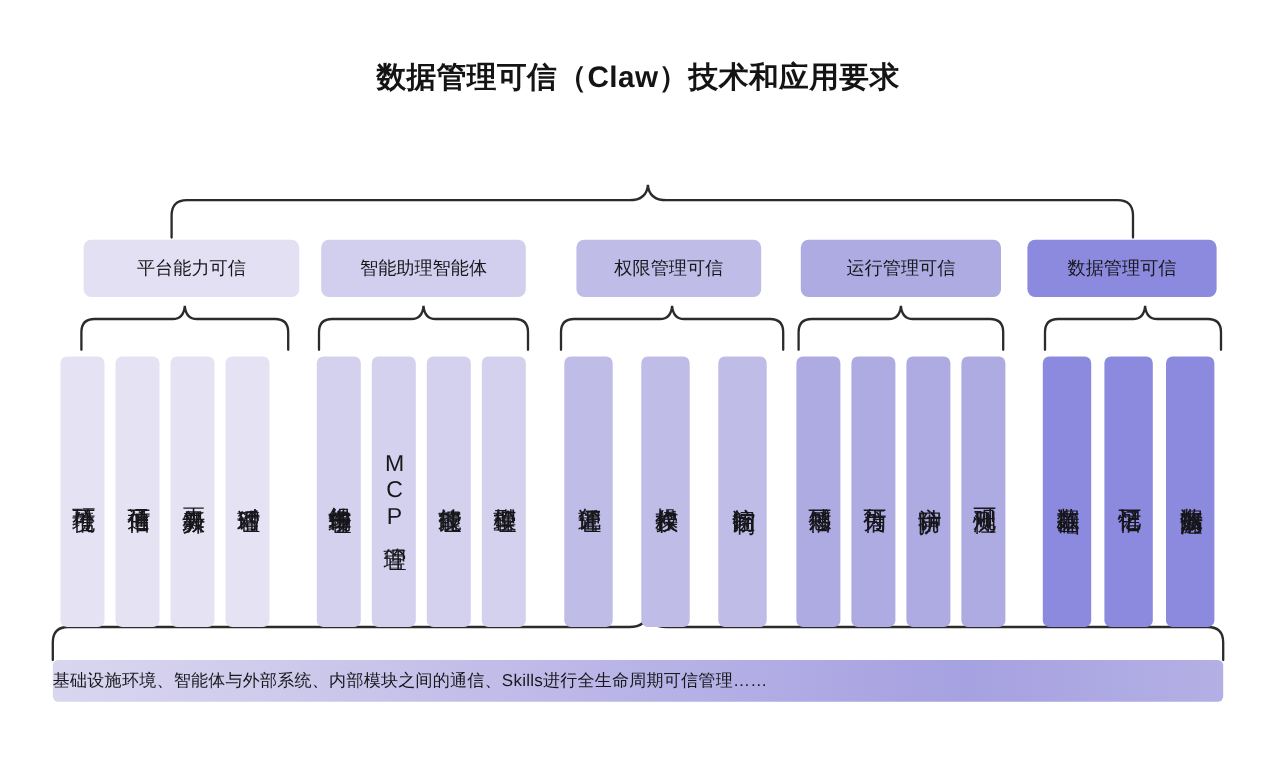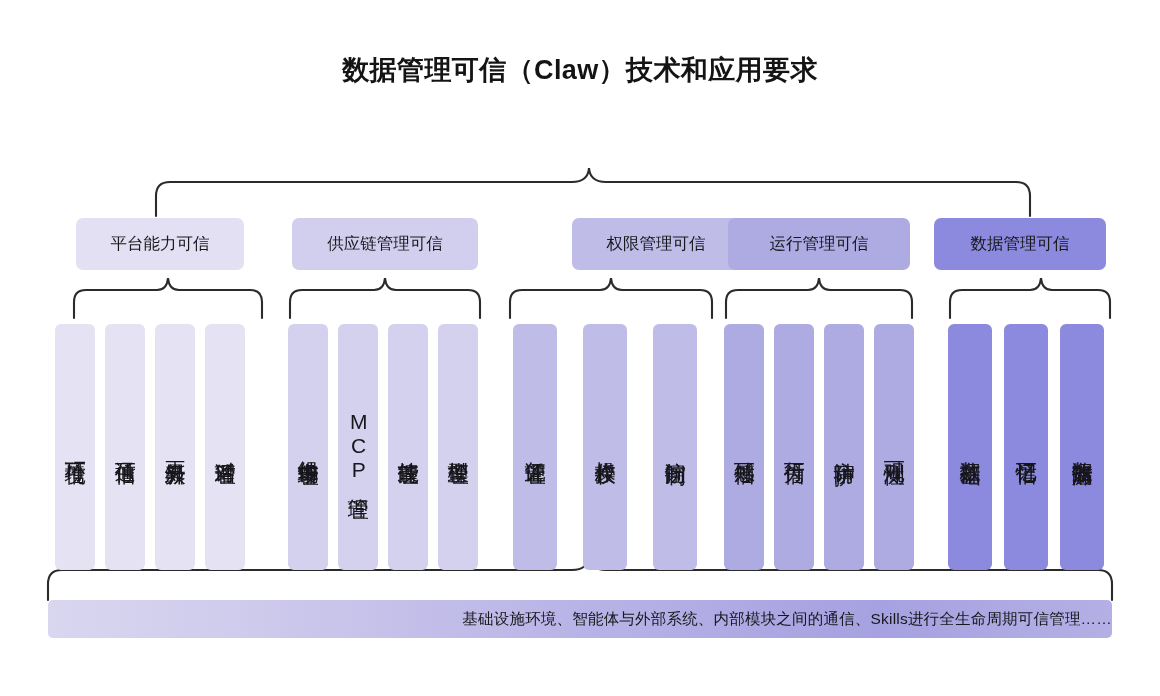--- a/index.html
+++ b/index.html
@@ -86,21 +86,21 @@
   #banner {
     position: absolute;
     left: 48px;
     top: 600px;
     width: 1064px;
     height: 38px;
     border-radius: 5px;
     background: linear-gradient(90deg, #d9d6f0 0%, #cfcbec 18%, #b7b2e6 52%, #a6a1e0 78%, #b4b0e5 100%);
     display: flex;
     align-items: center;
-    justify-content: flex-end;
+    justify-content: flex-start;
   }
   #banner-text {
     font-size: 15.5px;
     color: #17171c;
     letter-spacing: 0.2px;
     white-space: nowrap;
   }
 </style>
 </head>
 <body>
@@ -158,27 +158,27 @@
 
       <path d="M 48 600
                L 48 584 Q 48 570 62 570
                L 572 570 Q 588 570 589 556
                Q 590 570 606 570
                L 1098 570 Q 1112 570 1112 584
                L 1112 600"></path>
     </g>
   </svg>
 
-  <div class="cat-header" style="left: 76px; top: 218px; width: 168px; background: rgb(226, 224, 242);">
+  <div class="cat-header" style="left: 76px; top: 218px; width: 196px; background: rgb(226, 224, 242);">
     <span>平台能力可信</span>
   </div>
   <div class="cat-header" style="left: 292px; top: 218px; width: 186px; background: rgb(210, 207, 238);">
-    <span>供应链管理可信</span>
-  </div>
-  <div class="cat-header" style="left: 524px; top: 218px; width: 168px; background: rgb(191, 189, 232); margin-left: 48px;">
+    <span>智能助理智能体</span>
+  </div>
+  <div class="cat-header" style="left: 524px; top: 218px; width: 168px; background: rgb(191, 189, 232);">
     <span>权限管理可信</span>
   </div>
   <div class="cat-header" style="left: 934px; top: 218px; width: 172px; background: rgb(140, 138, 222);">
     <span>数据管理可信</span>
   </div>
   <div class="cat-header" style="left: 728px; top: 218px; width: 182px; background: rgb(174, 171, 227);">
     <span>运行管理可信</span>
   </div>
 
   <div class="leaf" style="left: 55px; top: 324px; width: 40px; height: 246px; background: rgb(229, 227, 243);">

